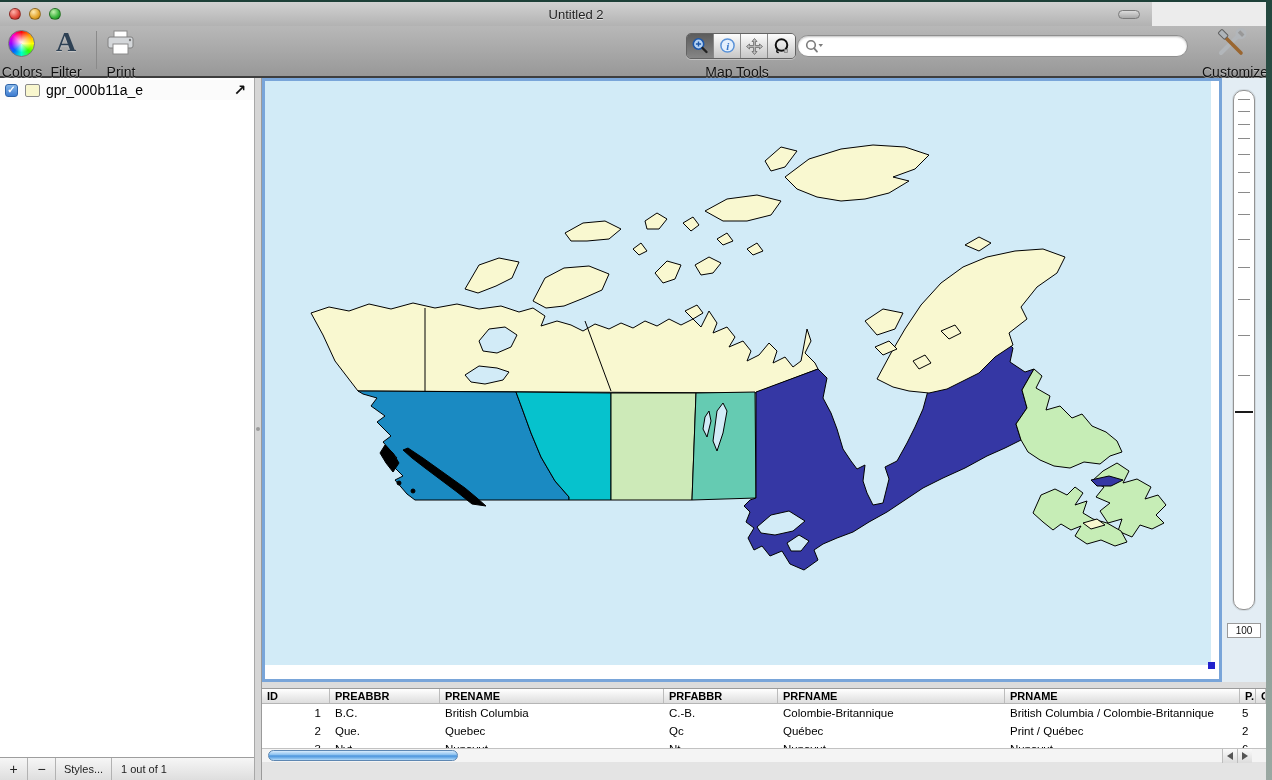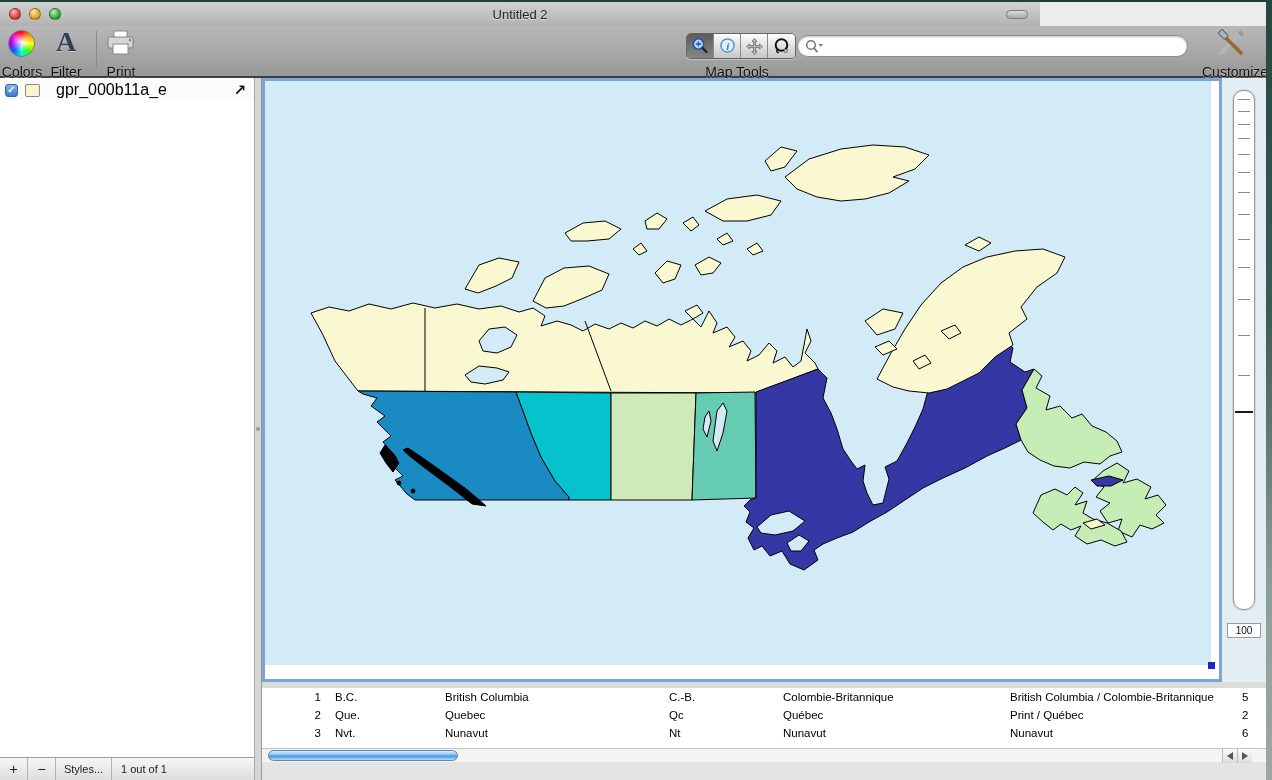--- a/index.html
+++ b/index.html
@@ -5,21 +5,21 @@
   * { margin:0; padding:0; box-sizing:border-box; }
   html,body { width:1272px; height:780px; background:#444; font-family:"Liberation Sans",sans-serif; }
   #window { position:relative; width:1272px; height:780px; overflow:hidden; background:#ececec; }
 
   
   .edge-top { position:absolute; left:0; top:0; width:1272px; height:2px; background:#1d4038; z-index:50; }
   .edge-right { position:absolute; left:1266px; top:0; width:6px; height:780px;
     background:linear-gradient(180deg,#23473e 0%,#3c5c52 40%,#8a9f97 75%,#9aa8a2 100%); z-index:50; }
 
   
-  .titlebar { position:absolute; left:0; top:2px; width:1040px; height:24px;
+  .titlebar { position:absolute; left:0; top:2px; width:1152px; height:24px;
     background:linear-gradient(#d2d2d2,#b2b2b2); }
   .title { position:absolute; left:0; right:0; top:5px; text-align:center; font-size:13px; color:#222;
     text-shadow:0 1px 0 rgba(255,255,255,.55); }
   .lights { position:absolute; left:9px; top:6px; display:flex; gap:8px; }
   .light { width:12px; height:12px; border-radius:50%; border:1px solid rgba(0,0,0,.35); }
   .light.red { background:radial-gradient(circle at 35% 30%,#ffb3aa,#e0443c 60%,#9c241c); }
   .light.yellow { background:radial-gradient(circle at 35% 30%,#ffeab0,#e3a42a 60%,#b27a12); }
   .light.green { background:radial-gradient(circle at 35% 30%,#c2f0ae,#37b33a 60%,#1d7d1f); }
   .pill { position:absolute; right:12px; top:8px; width:22px; height:9px; border-radius:5px;
     border:1px solid #7a7a7a; background:linear-gradient(#dcdcdc,#a8a8a8); }
@@ -58,21 +58,21 @@
 
   .customize-ic { position:absolute; left:1213px; top:2px; }
 
   
   .sidebar { position:absolute; left:0; top:78px; width:254px; height:702px; background:#fff; }
   .layer-row { position:absolute; left:0; top:2px; width:254px; height:20px; display:flex; align-items:center; background:#fbfbfb; }
   .cbx { width:13px; height:13px; margin-left:5px; border-radius:3px; border:1px solid #2e63a8;
     background:linear-gradient(#85b6e8,#3c7bd0); color:#fff; font-size:10px; font-weight:bold;
     display:flex; align-items:center; justify-content:center; line-height:1; }
   .swatch { width:15px; height:13px; margin-left:7px; border:1px solid #8a8a8a; border-radius:2px; }
-  .layer-name { margin-left:16px; font-size:16px; color:#000; }
+  .layer-name { margin-left:6px; font-size:14px; color:#000; }
   .expand-arrow { position:absolute; right:8px; top:1px; font-family:"DejaVu Sans",sans-serif; font-size:15px;
     font-weight:bold; color:#111; }
   .sb-footer { position:absolute; left:0; bottom:0; width:254px; height:23px; background:linear-gradient(#f6f6f6,#dedede);
     border-top:1px solid #9e9e9e; display:flex; align-items:stretch; font-size:13px; color:#222; }
   .sb-btn { display:flex; align-items:center; justify-content:center; border-right:1px solid #b2b2b2; }
   .sb-btn.plus,.sb-btn.minus { width:28px; font-size:14px; }
   .sb-btn.styles { width:56px; font-size:11px; }
   .sb-count { display:flex; align-items:center; margin-left:9px; font-size:11px; }
 
   .splitter { position:absolute; left:254px; top:78px; width:8px; height:702px; background:#d6d6d6;
@@ -319,20 +319,30 @@
           <div class="ztick" style="top:244px"></div>
         <div class="ztick" style="top:284px"></div>
         <div class="zmark" style="top:320px"></div>
       </div>
       <div class="zval">100</div>
     </div>
 
     <div class="gap-strip"></div>
 
     <div class="table">
+      <div class="thead">
+        <div class="th c0">ID</div>
+        <div class="th c1">PREABBR</div>
+        <div class="th c2">PRENAME</div>
+        <div class="th c3">PRFABBR</div>
+        <div class="th c4">PRFNAME</div>
+        <div class="th c5">PRNAME</div>
+        <div class="th c6">P.</div>
+        <div class="th c7">G</div>
+      </div>
       <div class="trow">
         <div class="td c0">1</div>
         <div class="td c1">B.C.</div>
         <div class="td c2">British Columbia</div>
         <div class="td c3">C.-B.</div>
         <div class="td c4">Colombie-Britannique</div>
         <div class="td c5">British Columbia / Colombie-Britannique</div>
         <div class="td c6">5</div>
         <div class="td c7"></div>
       </div>

